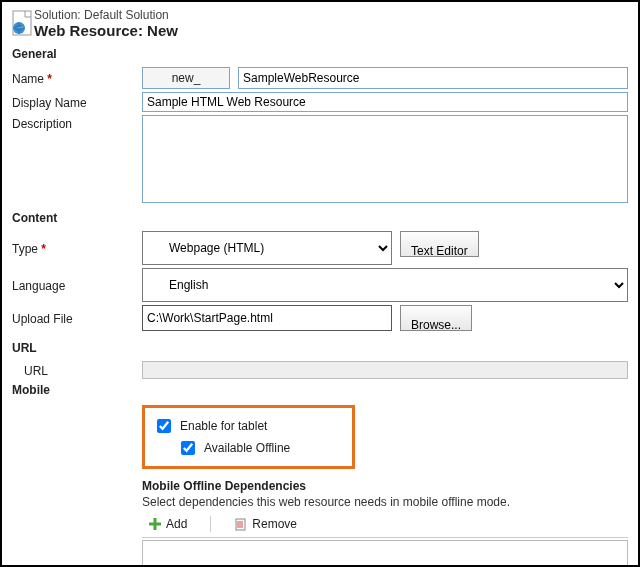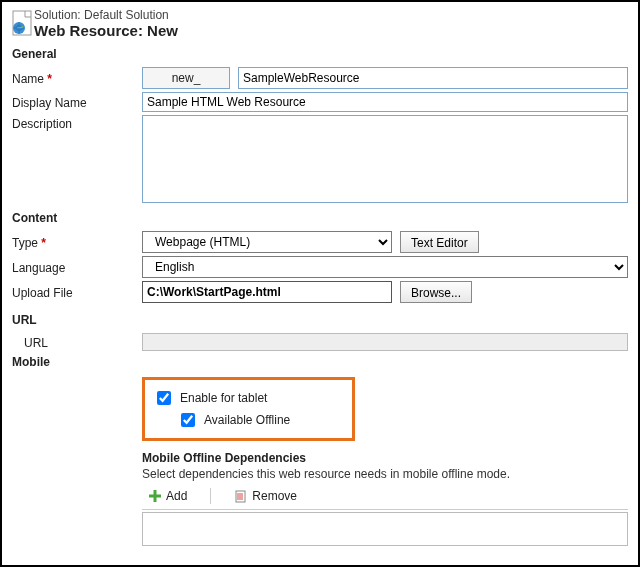--- a/index.html
+++ b/index.html
@@ -72,47 +72,46 @@
     flex: 1;
     border: 1px solid #7da6cc;
     font-size: 12px;
     padding: 2px 4px;
     min-width: 0;
   }
   .select {
     flex: 1;
     border: 1px solid #7a7a7a;
     font-size: 12px;
-    height: 22px;
-    padding: 1px 8px;
+    height: 34px;
+    padding: 1px 22px;
     background: #fff;
   }
   .textarea {
     flex: 1;
     border: 1px solid #7da6cc;
     height: 88px;
     font-size: 12px;
     padding: 2px 4px;
     resize: none;
   }
   .btn {
     border: 1px solid #888;
     background: linear-gradient(#fdfdfd,#e8e8e8);
     font-size: 12px;
-    padding: 4px 10px;
+    padding: 12px 10px;
     height: 22px;
     cursor: pointer;
   }
   .file-input {
     flex: 1;
     border: 1px solid #555;
     font-size: 12px;
     padding: 2px 4px;
     min-width: 0;
-    font-weight: bold;
   }
   .url-field {
     flex: 1;
     border: 1px solid #bbb;
     background: #eee;
     height: 18px;
   }
   .highlight-box {
     border: 3px solid #e6701b;
     padding: 6px 62px 6px 8px;

